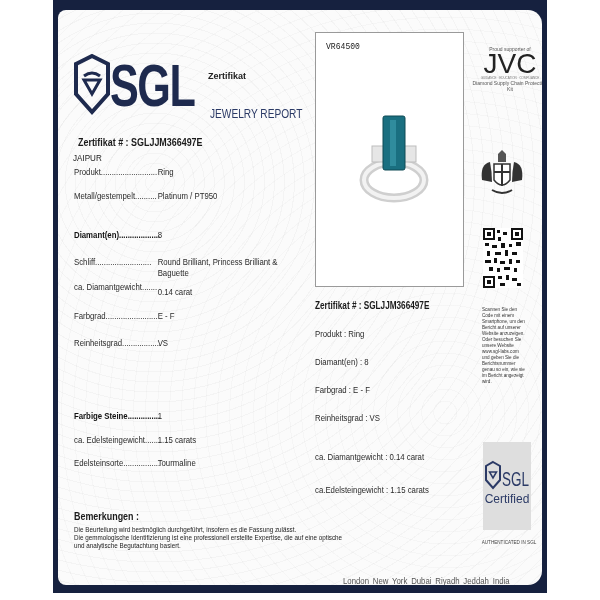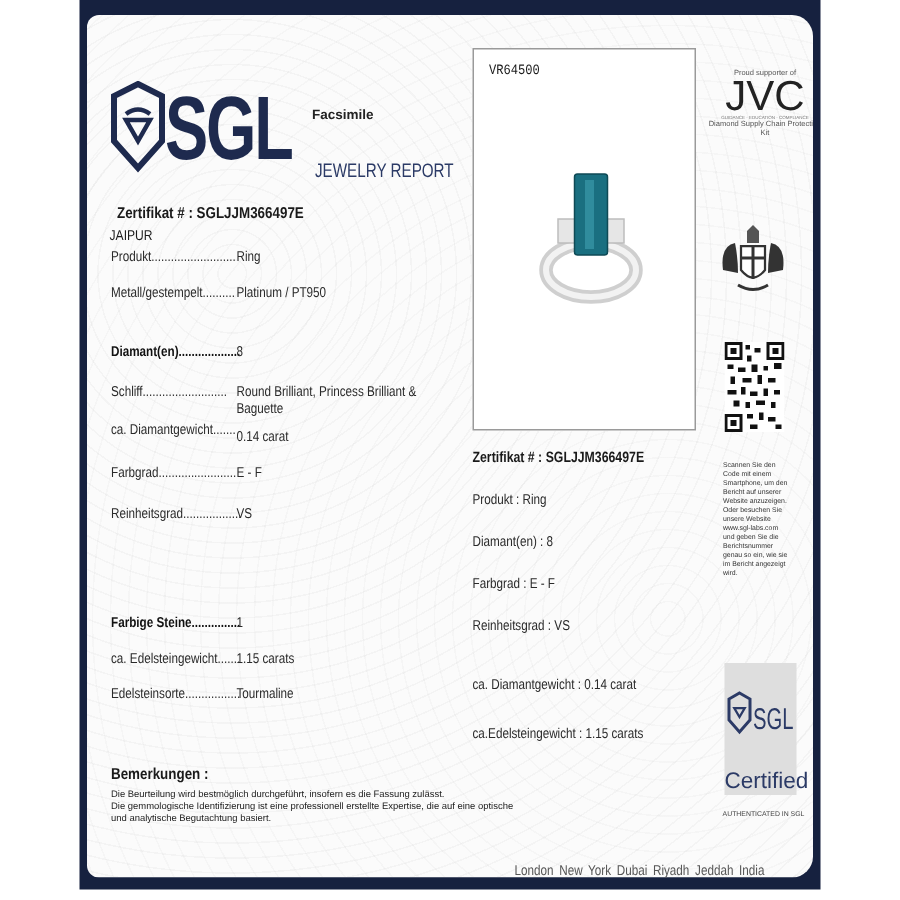--- a/index.html
+++ b/index.html
@@ -35,39 +35,39 @@
   .srow { position:absolute; left:257px; font-size:9.5px; color:#2a2a2a; white-space:nowrap; transform:scaleX(0.82); transform-origin:left top; }
   .jvc { left:413px; top:36px; width:78px; text-align:center; }
   .jvc .ps { font-size:5px; color:#555; }
   .jvc .big { font-size:28px; font-family:Liberation Sans, sans-serif; color:#222; line-height:24px; }
   .jvc .small { font-size:3px; color:#777; }
   .jvc .kit { font-size:5px; color:#555; }
   .crest { left:420px; top:140px; width:48px; height:48px; }
   .qr { left:425px; top:218px; width:40px; height:60px; }
   .scan-text { left:424px; top:297px; width:44px; font-size:4.6px; line-height:6px; color:#333; }
   .cert-badge { left:425px; top:432px; width:48px; height:88px; background:#dedede; }
-  .cert-badge .certified { position:absolute; left:0; top:70px; width:48px; text-align:center; font-size:15px; color:#2b3a66; }
+  .cert-badge .certified { position:absolute; left:0; top:50px; width:48px; text-align:center; font-size:12px; color:#2b3a66; }
   .auth { left:418px; top:530px; width:66px; text-align:center; font-size:4.6px; color:#444; white-space:nowrap; }
   .cities { left:285px; top:565px; font-size:9.5px; color:#555; white-space:nowrap; transform:scaleX(0.82); transform-origin:left top; word-spacing:2px; }
 </style>
 </head>
 <body>
 
 <div class="frame">
   <div class="card">
 
     <div class="abs logo">
       <svg width="40" height="62" viewBox="0 0 40 62">
         <path d="M20 2 L36 10 L36 40 L20 58 L4 40 L4 10 Z" fill="none" stroke="#1e2a4e" stroke-width="4"></path>
         <path d="M12 26 L28 26 L20 40 Z" fill="none" stroke="#1e2a4e" stroke-width="3"></path>
         <path d="M12 22 Q20 16 28 22" fill="none" stroke="#1e2a4e" stroke-width="3"></path>
       </svg>
       <span class="logo-sgl">SGL</span>
     </div>
-    <div class="abs facsimile">Facsimile</div>
+    <div class="abs facsimile">Zertifikat</div>
     <div class="abs report-title">JEWELRY REPORT</div>
     <div class="abs cert-line">Zertifikat # : SGLJJM366497E</div>
     <div class="abs city">JAIPUR</div>
 
     <div class="row" style="top:156px"><span class="lbl">Produkt..........................</span><span>Ring</span></div>
     <div class="row" style="top:180px"><span class="lbl">Metall/gestempelt..........</span><span>Platinum / PT950</span></div>
     <div class="row bold" style="top:219px"><span class="lbl">Diamant(en)...................</span><span>8</span></div>
     <div class="row" style="top:246px"><span class="lbl">Schliff..........................</span><span>Round Brilliant, Princess Brilliant &amp;</span><span class="val2">Baguette</span></div>
     <div class="row" style="top:271px"><span class="lbl">ca. Diamantgewicht.......</span><span style="position:relative;top:5px">0.14 carat</span></div>
     <div class="row" style="top:300px"><span class="lbl">Farbgrad........................</span><span>E - F</span></div>

